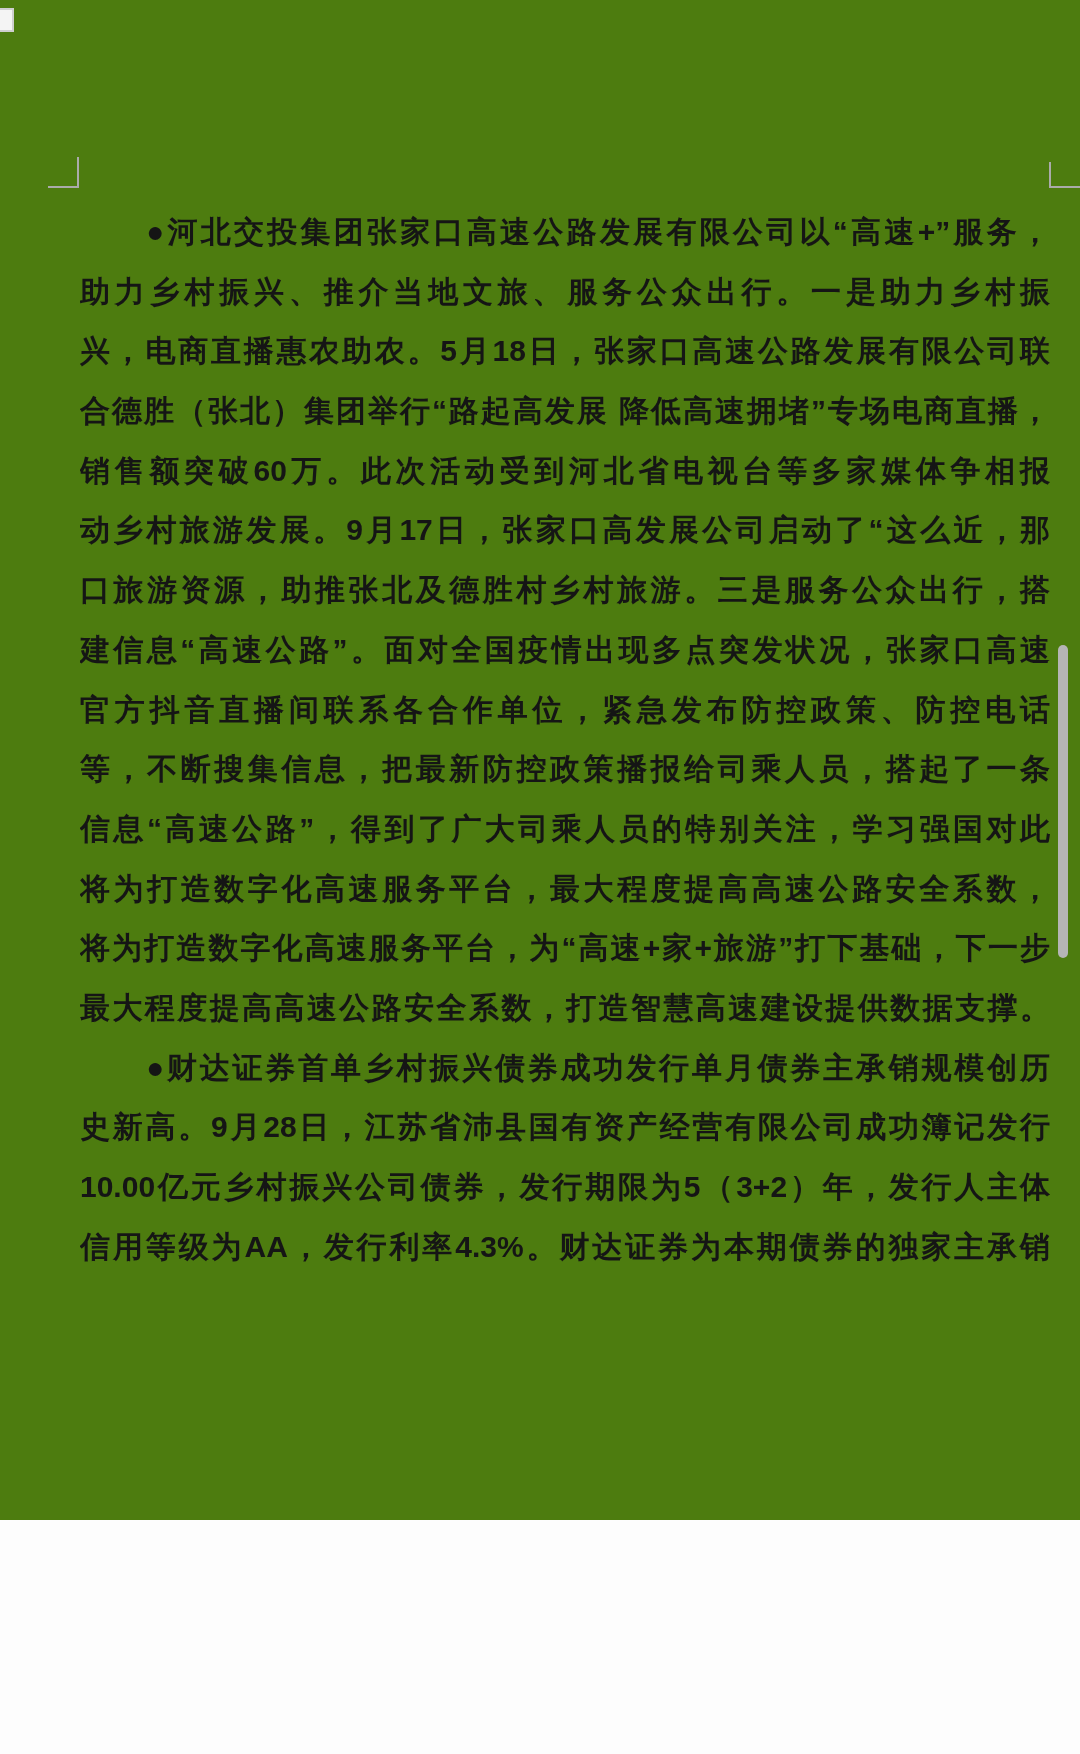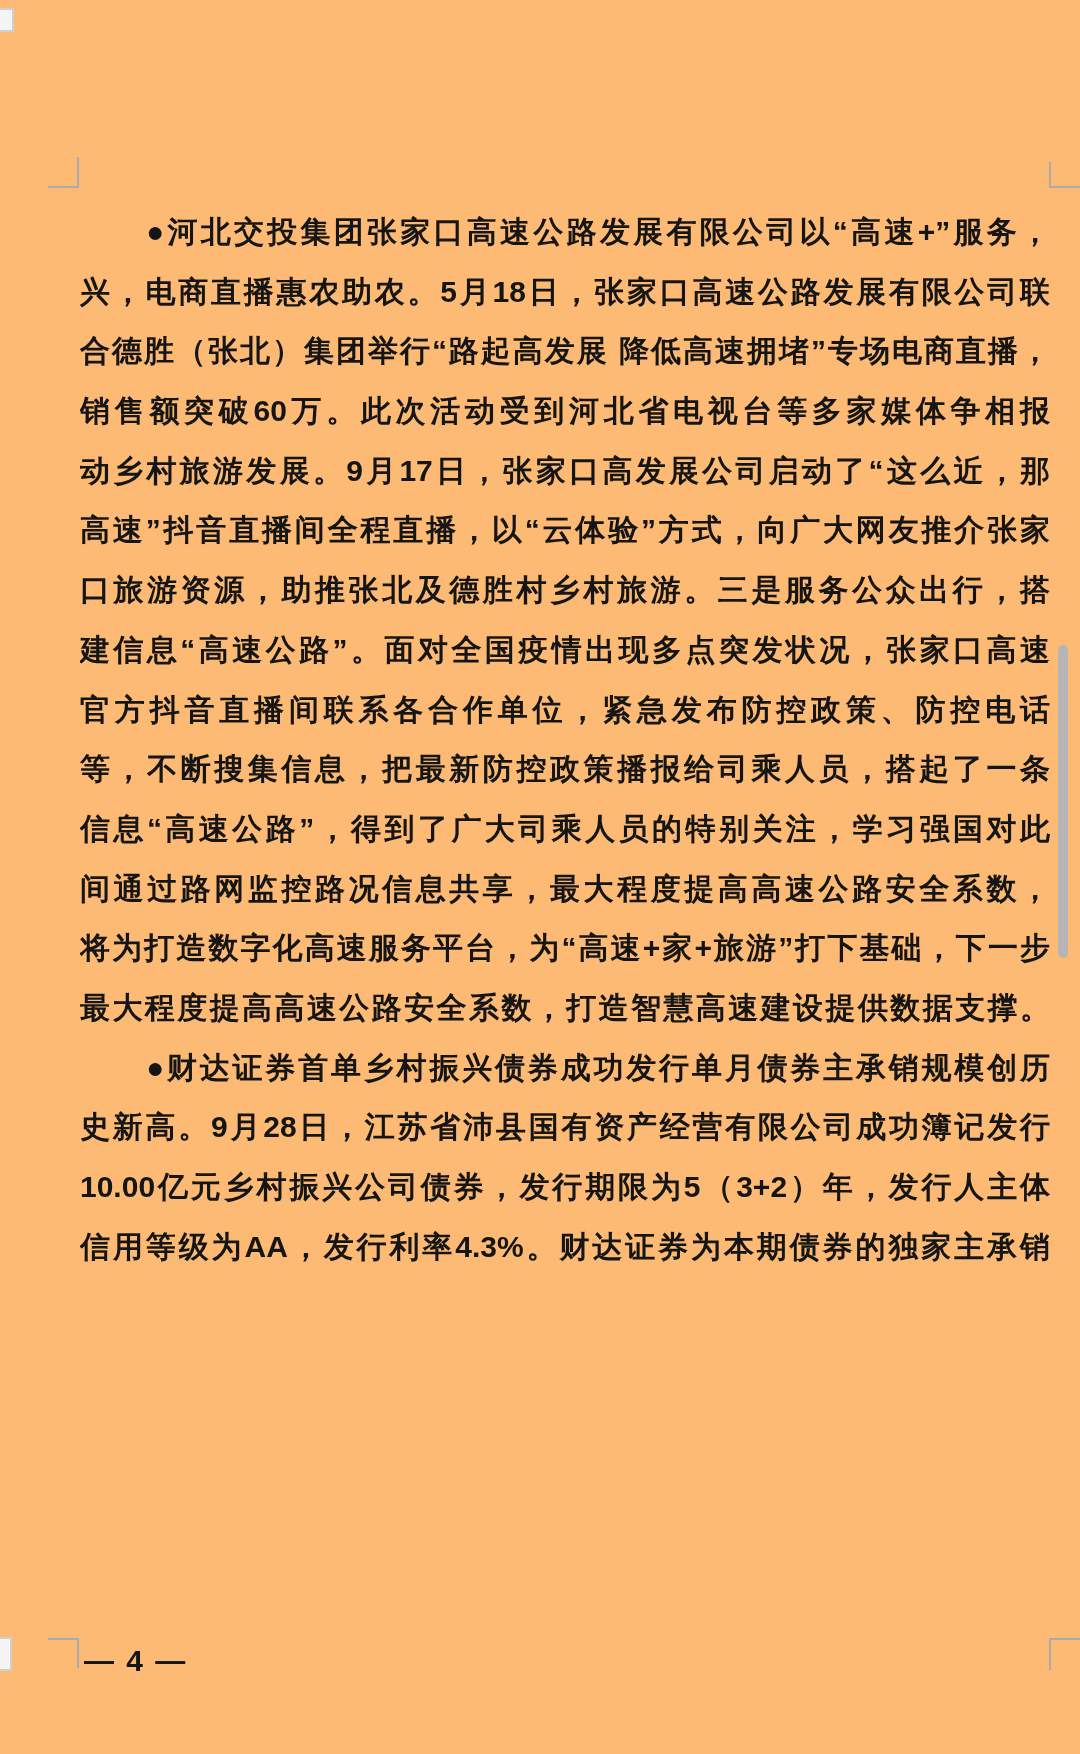--- a/index.html
+++ b/index.html
@@ -3,22 +3,22 @@
 <meta charset="utf-8">
 <style>
   html, body {
     margin: 0;
     padding: 0;
     background: #fdfdfd;
   }
   .page {
     position: relative;
     width: 1080px;
-    height: 1754px;
-    background: #fdba74;
+    height: 1520px;
+    background: #4d7c0f;
     overflow: hidden;
     font-family: "Liberation Sans", sans-serif;
   }
   
   .mark {
     position: absolute;
     pointer-events: none;
   }
   .mark.tl { left: 48px;  top: 157px;  width: 29px; height: 29px;
              border-right: 2px solid #ababab; border-bottom: 2px solid #ababab; }
@@ -87,31 +87,31 @@
   <div class="mark tl"></div>
   <div class="mark tr"></div>
   <div class="mark bl"></div>
   <div class="mark br"></div>
 
   <div class="edge-artifact top"></div>
   <div class="edge-artifact bottom"></div>
 
   <div class="text-block">
     <div class="line indent">●河北交投集团张家口高速公路发展有限公司以“高速+”服务，</div>
+    <div class="line">助力乡村振兴、推介当地文旅、服务公众出行。一是助力乡村振</div>
     <div class="line">兴，电商直播惠农助农。5月18日，张家口高速公路发展有限公司联</div>
     <div class="line">合德胜（张北）集团举行“路起高发展 降低高速拥堵”专场电商直播，</div>
     <div class="line">销售额突破60万。此次活动受到河北省电视台等多家媒体争相报</div>
     <div class="line">动乡村旅游发展。9月17日，张家口高发展公司启动了“这么近，那</div>
-    <div class="line">高速”抖音直播间全程直播，以“云体验”方式，向广大网友推介张家</div>
     <div class="line">口旅游资源，助推张北及德胜村乡村旅游。三是服务公众出行，搭</div>
     <div class="line">建信息“高速公路”。面对全国疫情出现多点突发状况，张家口高速</div>
     <div class="line">官方抖音直播间联系各合作单位，紧急发布防控政策、防控电话</div>
     <div class="line">等，不断搜集信息，把最新防控政策播报给司乘人员，搭起了一条</div>
     <div class="line">信息“高速公路”，得到了广大司乘人员的特别关注，学习强国对此</div>
-    <div class="line">间通过路网监控路况信息共享，最大程度提高高速公路安全系数，</div>
+    <div class="line">将为打造数字化高速服务平台，最大程度提高高速公路安全系数，</div>
     <div class="line">将为打造数字化高速服务平台，为“高速+家+旅游”打下基础，下一步</div>
     <div class="line">最大程度提高高速公路安全系数，打造智慧高速建设提供数据支撑。</div>
     <div class="line indent">●财达证券首单乡村振兴债券成功发行单月债券主承销规模创历</div>
     <div class="line">史新高。9月28日，江苏省沛县国有资产经营有限公司成功簿记发行</div>
     <div class="line">10.00亿元乡村振兴公司债券，发行期限为5（3+2）年，发行人主体</div>
     <div class="line">信用等级为AA，发行利率4.3%。财达证券为本期债券的独家主承销</div>
   </div>
 
   <div class="footer">— 4 —</div>
 

